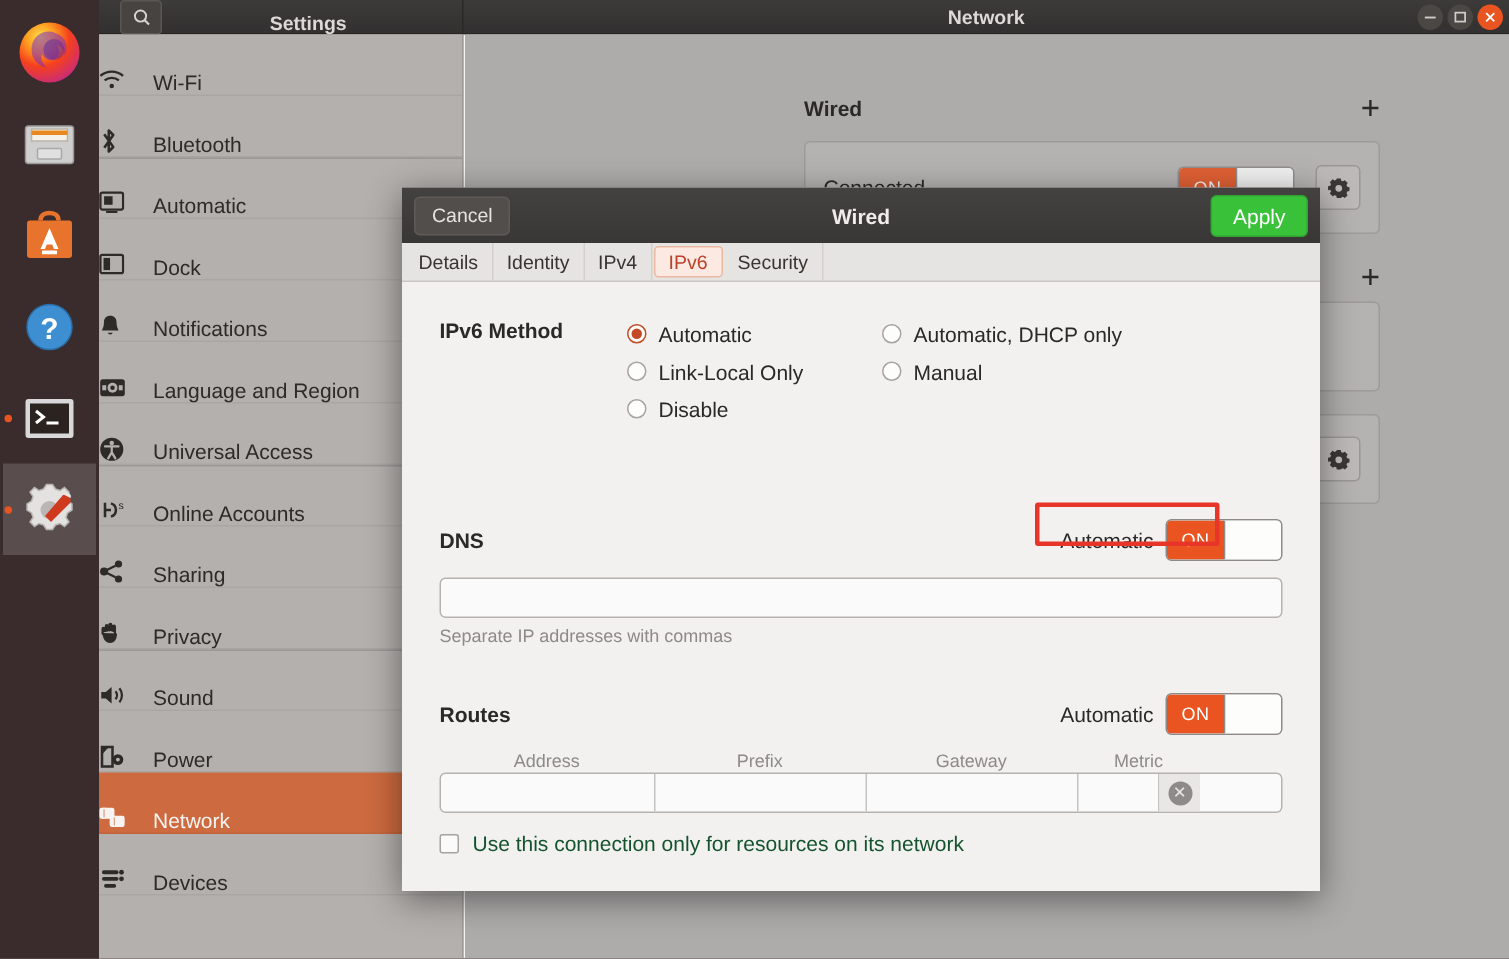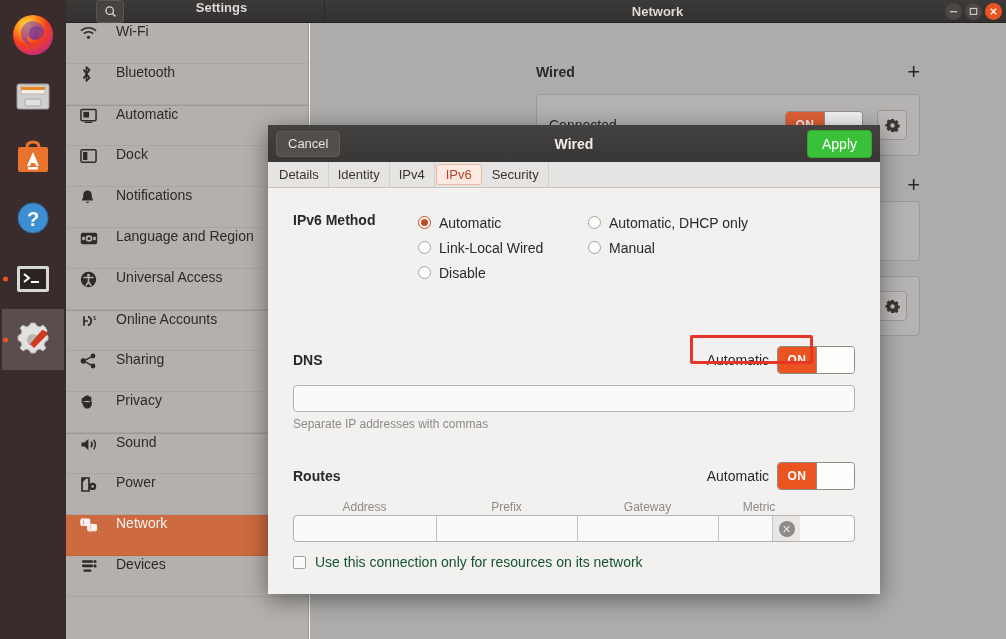--- a/index.html
+++ b/index.html
@@ -40,23 +40,23 @@
     width: 940px; height: 639px;
     background: #f6f5f4;
   }
   #titlebar {
     position: absolute; left: 0; top: 0;
     width: 940px; height: 23px;
     background: linear-gradient(to bottom, #3d3b39, #323030);
     border-bottom: 1px solid #26241f;
   }
   #titlebar-left {
-    position: absolute; left: 16px; top: 0; width: 243px; height: 23px;
+    position: absolute; left: 0; top: 0; width: 243px; height: 23px;
     border-right: 1px solid #2b2927;
-    display: flex; align-items: flex-start; gap: 21px;
+    display: flex; align-items: flex-end; gap: 21px;
   }
   #search-btn {
     margin-left: 14px;
     width: 28px; height: 23px;
     display: flex; align-items: center; justify-content: center;
     background: #464341;
     border: 1px solid #5a5653;
     border-radius: 3px;
   }
   #settings-title {
@@ -86,22 +86,21 @@
   #sidebar {
     position: absolute; left: 0; top: 23px;
     width: 243px; height: 616px;
     background: #b3b0ad;
     border-right: 1px solid #9c9996;
     overflow: hidden;
   }
   .side-item {
     position: relative;
     height: 41px;
-    display: flex; align-items: flex-start;
-    padding-left: 14px;
+    display: flex; align-items: flex-end;
     color: #2d2a28;
     font-size: 14px;
     border-bottom: 1px solid rgba(0,0,0,0.05);
   }
   .side-item .ic {
     width: 24px; height: 20px;
     display: flex; align-items: center; justify-content: flex-start;
     margin-right: 12px;
   }
   .side-item.sep-top { border-top: 1px solid rgba(0,0,0,0.13); }
@@ -153,21 +152,21 @@
   .toggle {
     width: 78px; height: 28px;
     border: 1px solid #8d8a88;
     border-radius: 4px;
     display: flex; overflow: hidden;
     background: #fbfafa;
   }
   .toggle .on {
     width: 50%;
     background: #e95420;
-    color: #fff; font-size: 12px; font-weight: bold;
+    color: #fff; font-size: 12px; font-weight: normal;
     display: flex; align-items: center; justify-content: center;
     letter-spacing: .4px;
   }
   .toggle .knob {
     width: 50%;
     background: #fdfdfc;
     border-left: 1px solid #8d8a88;
     border-radius: 0 3px 3px 0;
   }
   .toggle.dim { opacity: .85; }
@@ -669,21 +668,21 @@
       <div id="method-row">
         <div id="method-label" class="field-label">IPv6 Method</div>
 
         <div class="radio-col">
           <div class="radio">
             <span class="rdo checked"></span>
             <span>Automatic</span>
           </div>
           <div class="radio">
             <span class="rdo"></span>
-            <span>Link-Local Wired</span>
+            <span>Link-Local Only</span>
           </div>
           <div class="radio">
             <span class="rdo"></span>
             <span>Disable</span>
           </div>
         </div>
 
         <div class="radio-col second">
           <div class="radio">
             <span class="rdo"></span>

